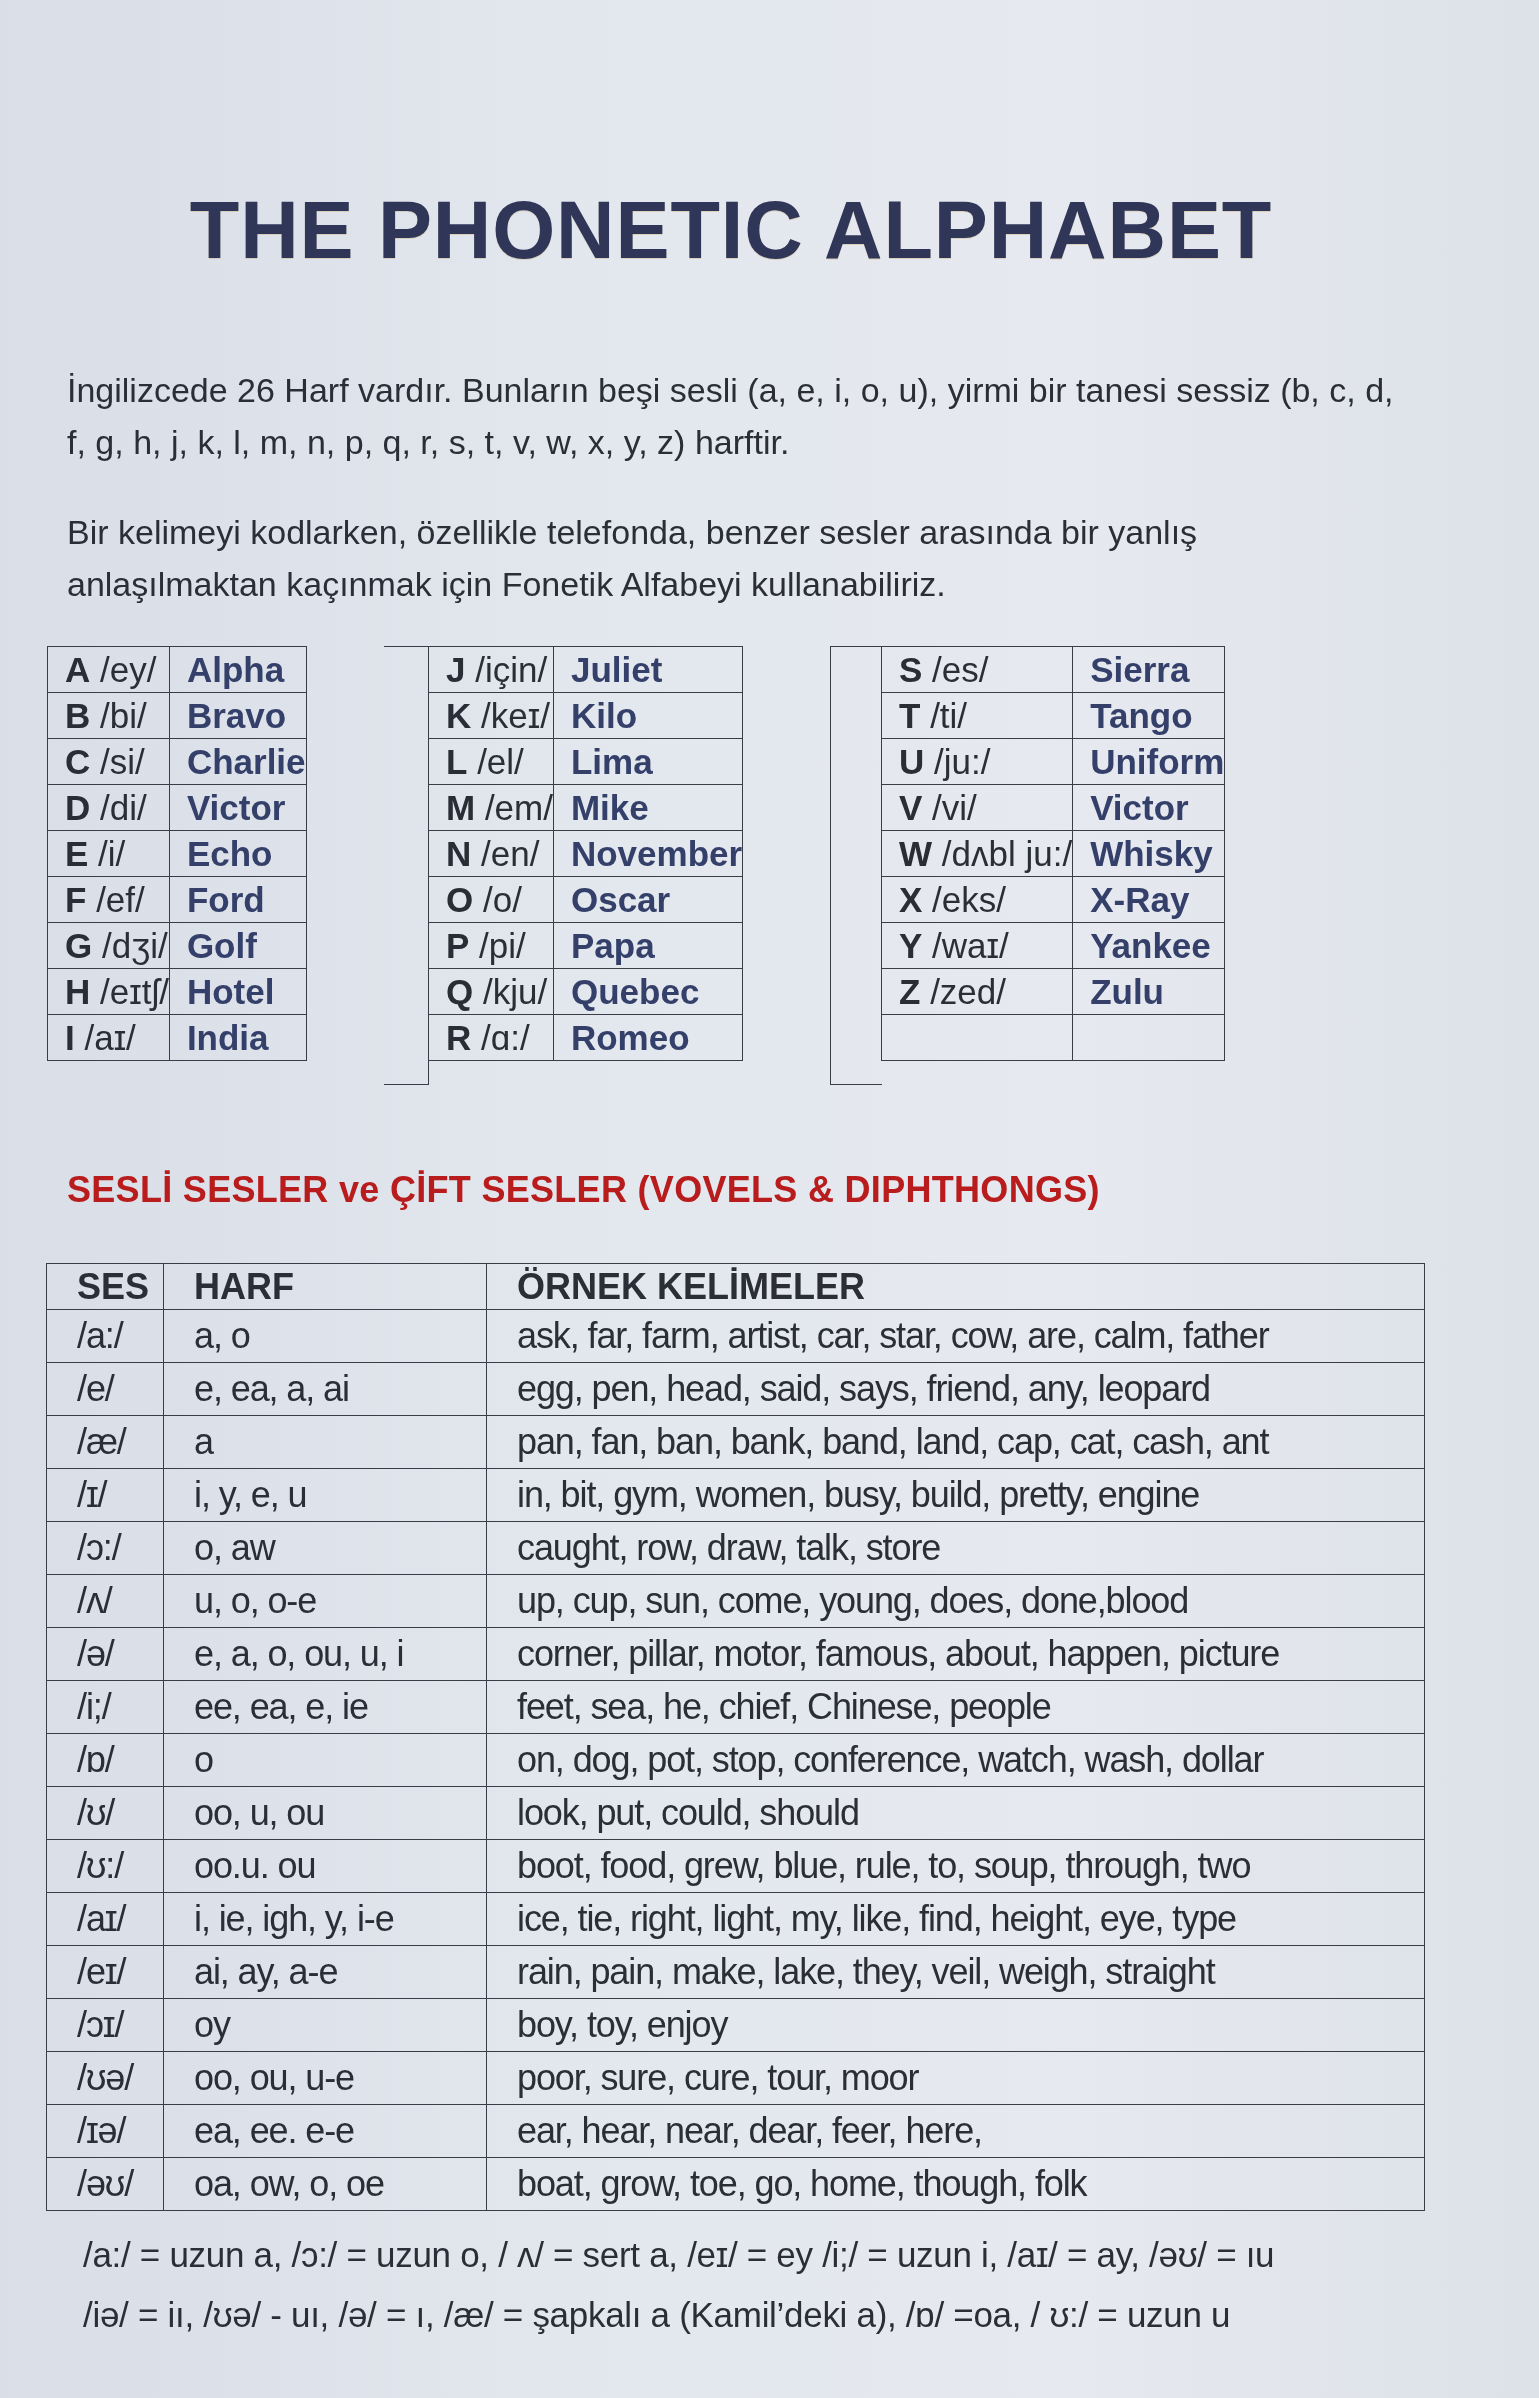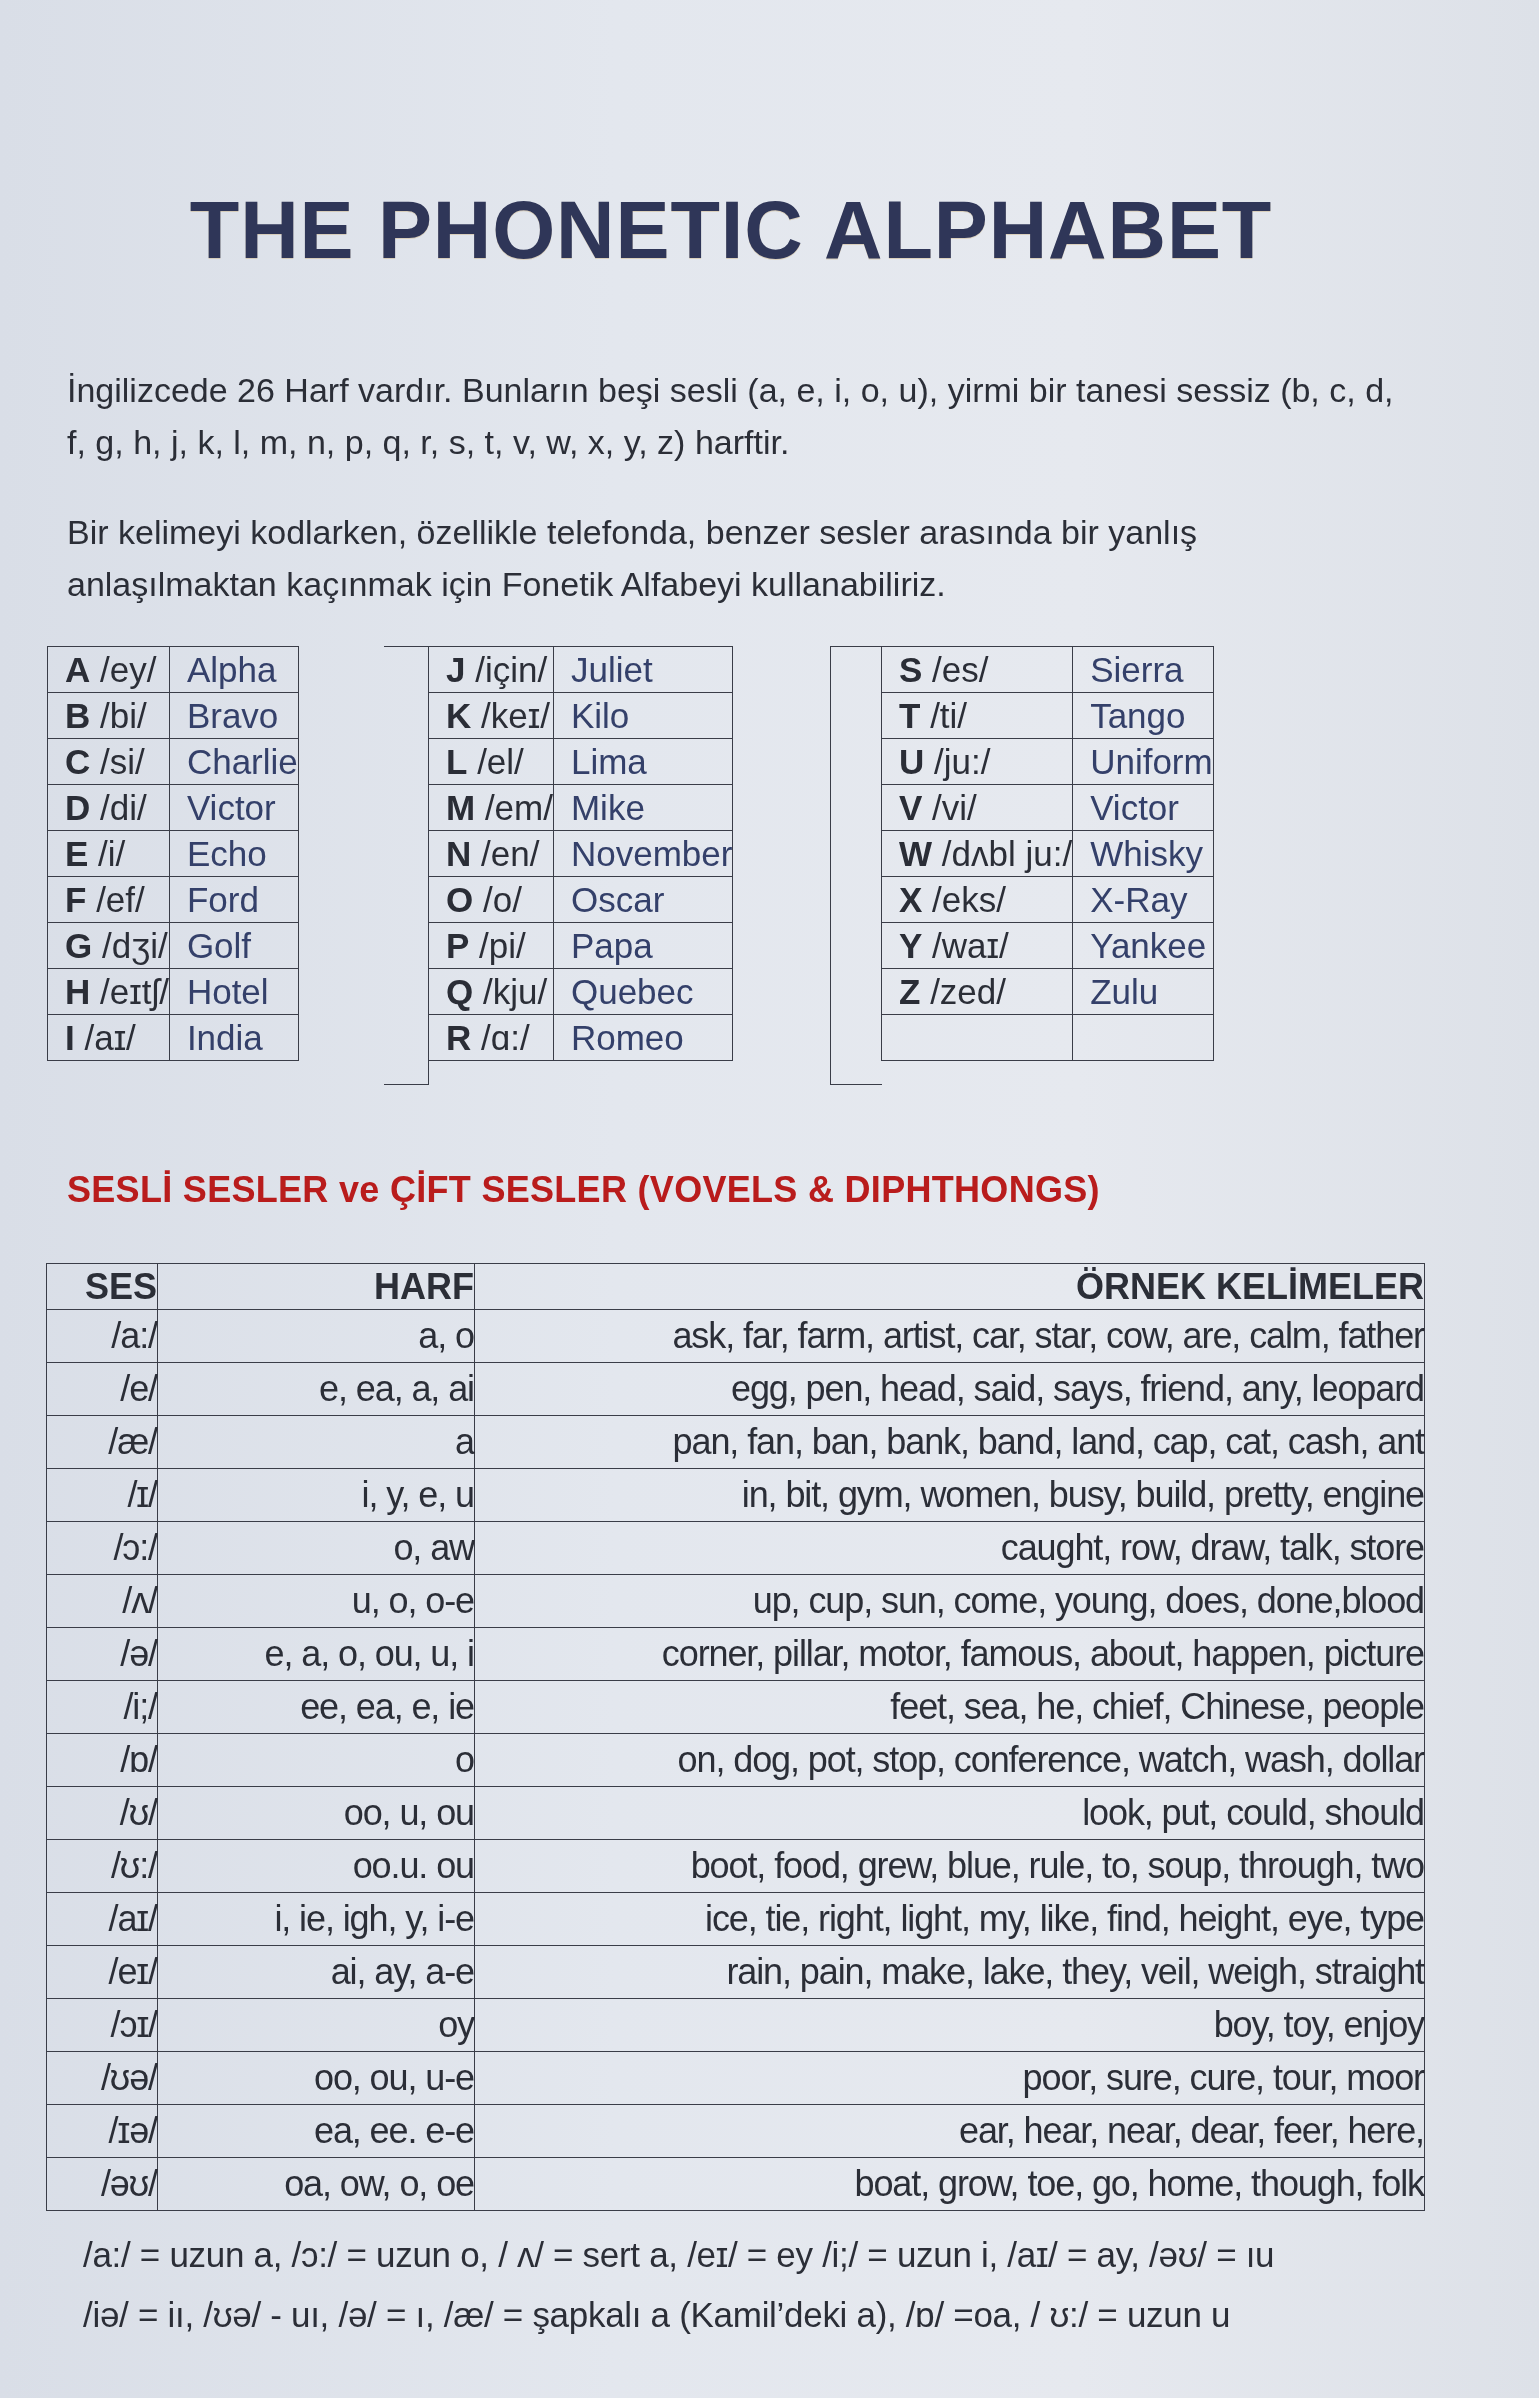--- a/index.html
+++ b/index.html
@@ -25,21 +25,21 @@
   
   .nato { position:absolute; top:646px; left:47px; }
   .nato-table {
     position:absolute; top:0; border-collapse:collapse;
     font-size:35px; color:#2b2e37;
   }
   .nato-table td {
     border:1.9px solid #3a3d48; height:45px; padding:0 0 0 17px; white-space:nowrap;
   }
   .nato-table td.code { width:150px; }
-  .nato-table td.word { color:#34406a; }
+  .nato-table td.word { color:#34406a;font-weight:bold; }
   .nato-table td b { color:#2a2d36; }
   .t1 { left:0; }
   .t1 td.code { width:150px;margin-top:48px; } .t1 td.word { width:148px; }
   .t2 { left:381px; }
   .t2 td.code { width:145px; } .t2 td.word { width:220px;margin-top:36px; }
   .t3 { left:834px;border-radius:21px; }
   .t3 td.code { width:220px; } .t3 td.word { width:164px; }
   .gap { position:absolute; top:0; border-top:1.9px solid #3a3d48; border-bottom:1.9px solid #3a3d48; height:437px; }
   .gap1 { left:337px; width:44px; border-right:1.9px solid #3a3d48; }
   .gap2 { left:783px; width:51px; border-left:1.9px solid #3a3d48; }
@@ -48,21 +48,21 @@
     position:absolute; left:67px; top:1169px;
     font-size:36px; font-weight:bold; color:#b91c1c; letter-spacing:0.3px;
   }
 
   
   .vowels {
     position:absolute; left:46px; top:1263px; border-collapse:collapse;
     font-size:36px; color:#2b2e37; width:1379px;
   }
   .vowels td, .vowels th {
-    border:1.9px solid #3a3d48; padding:0 0 0 24px; text-align:right; white-space:nowrap;
+    border:1.9px solid #3a3d48; padding:0 0 0 30px; text-align:left; white-space:nowrap;
     height:52px; letter-spacing:-1.1px;
   }
   .vowels th { font-weight:bold; height:45px; letter-spacing:0; }
   .vowels .c-ses { width:86px; }
   .vowels .c-harf { width:292px; }
 
   .footer {
     position:absolute; left:83px; width:1462px;
     font-size:35px; color:#2b2e37; letter-spacing:-0.3px;
   }

